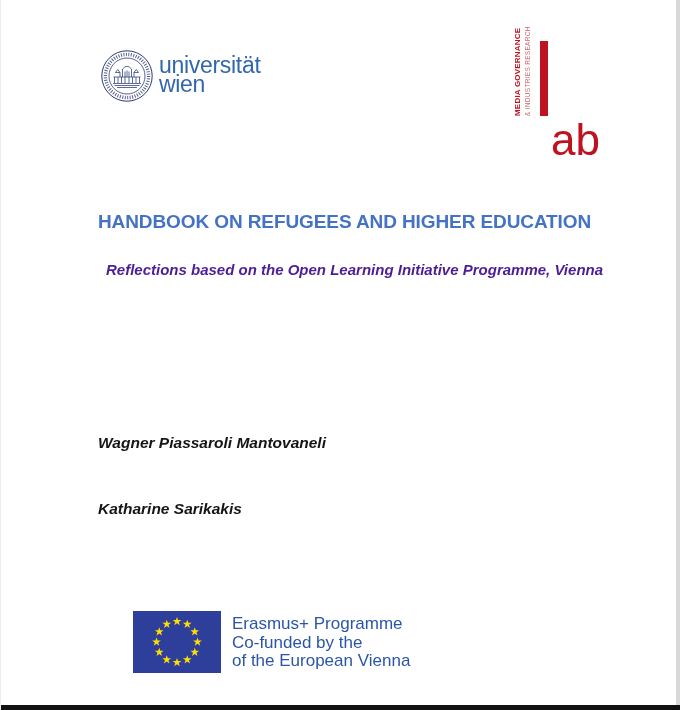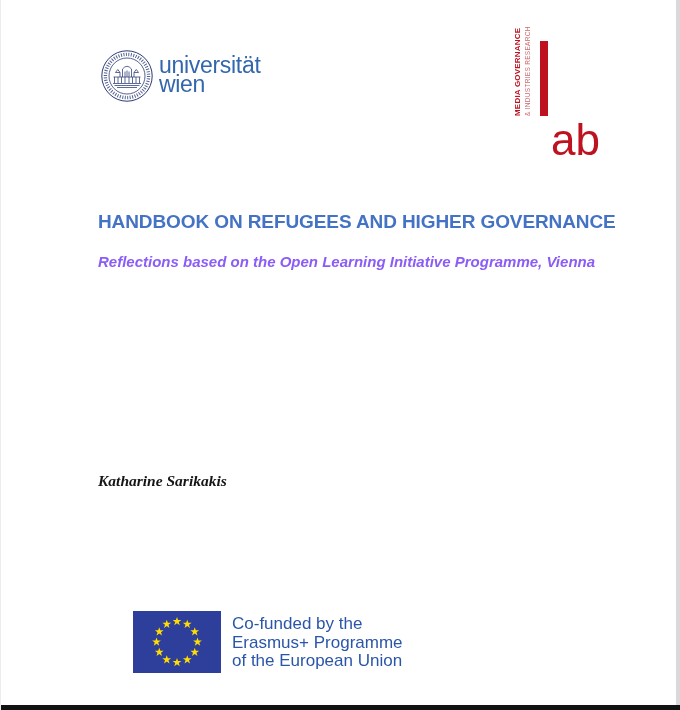--- a/index.html
+++ b/index.html
@@ -31,29 +31,29 @@
   .lab-v2 { font-size:6.5px; font-weight:normal; color:#cd6a6e; letter-spacing:0.3px; line-height:9px; }
   .lab-bar { position:absolute; left:28px; top:13px; width:8px; height:75px; background:#be1220; }
   .lab-ab  { position:absolute; left:39px; top:50px; font-size:44px; line-height:44px; color:#be1220;margin-top:40px; }
 
   
   .doc-title {
     position:absolute; left:97px; top:211px; margin:0; white-space:nowrap;
     font-size:19px; font-weight:bold; color:#4472c4; letter-spacing:-0.1px;
   }
   .doc-subtitle {
-    position:absolute; left:97px; top:253px; margin:0; white-space:nowrap;
-    font-size:15px; font-weight:bold; font-style:italic; color:#8b5cf6;
+    position:absolute; left:97px; top:253px; margin:8px; white-space:nowrap;
+    font-size:15px; font-weight:bold; font-style:italic; color:#4c1d95;
   }
 
   
   .author { position:absolute; left:97px; white-space:nowrap;
     font-size:15.5px; font-weight:bold; font-style:italic; color:#151515; }
   .author-1 { top:434px; }
-  .author-2 { top:472px;font-family:Liberation Serif, serif; }
+  .author-2 { top:500px; }
 
   
   .eu-block { position:absolute; left:132px; top:611px; width:310px; height:64px; }
   .eu-flag  { position:absolute; left:0; top:0; }
   .eu-caption {
     position:absolute; left:99px; top:4px;
     font-size:17px; line-height:18.5px; color:#2b56a8; white-space:nowrap;
   }
 </style>
 </head>
@@ -85,23 +85,24 @@
 
   <div class="lab-logo">
     <div class="lab-vertical">
       <div class="lab-v1">MEDIA GOVERNANCE</div>
       <div class="lab-v2">&amp; INDUSTRIES RESEARCH</div>
     </div>
     <div class="lab-bar"></div>
     <div class="lab-ab">ab</div>
   </div>
 
-  <h1 class="doc-title">HANDBOOK ON REFUGEES AND HIGHER GOVERNANCE</h1>
+  <h1 class="doc-title">HANDBOOK ON REFUGEES AND HIGHER EDUCATION</h1>
   <h2 class="doc-subtitle">Reflections based on the Open Learning Initiative Programme, Vienna</h2>
 
+  <div class="author author-1">Wagner Piassaroli Mantovaneli</div>
   <div class="author author-2">Katharine Sarikakis</div>
 
   <div class="eu-block">
     <svg class="eu-flag" width="88" height="62" viewBox="0 0 88 62">
       <rect x="0" y="0" width="88" height="62" fill="#2e3f9b"></rect>
       <defs>
         <polygon id="st" fill="#ffdd00" points="0,-4.6 1.09,-1.5 4.37,-1.42 1.76,0.57 2.7,3.72 0,1.85 -2.7,3.72 -1.76,0.57 -4.37,-1.42 -1.09,-1.5"></polygon>
       </defs>
       <use href="#st" transform="translate(44,10.5)"></use>
       <use href="#st" transform="translate(54.25,13.25)"></use>
@@ -110,21 +111,21 @@
       <use href="#st" transform="translate(61.75,41.25)"></use>
       <use href="#st" transform="translate(54.25,48.75)"></use>
       <use href="#st" transform="translate(44,51.5)"></use>
       <use href="#st" transform="translate(33.75,48.75)"></use>
       <use href="#st" transform="translate(26.25,41.25)"></use>
       <use href="#st" transform="translate(23.5,31)"></use>
       <use href="#st" transform="translate(26.25,20.75)"></use>
       <use href="#st" transform="translate(33.75,13.25)"></use>
     </svg>
     <div class="eu-caption">
+      <div>Erasmus+ Programme</div>
       <div>Co-funded by the</div>
-      <div>Erasmus+ Programme</div>
-      <div>of the European Union</div>
+      <div>of the European Vienna</div>
     </div>
   </div>
 
   <div class="right-strip"></div>
   <div class="bottom-bar"></div>
 </div>
 
 </body></html>

